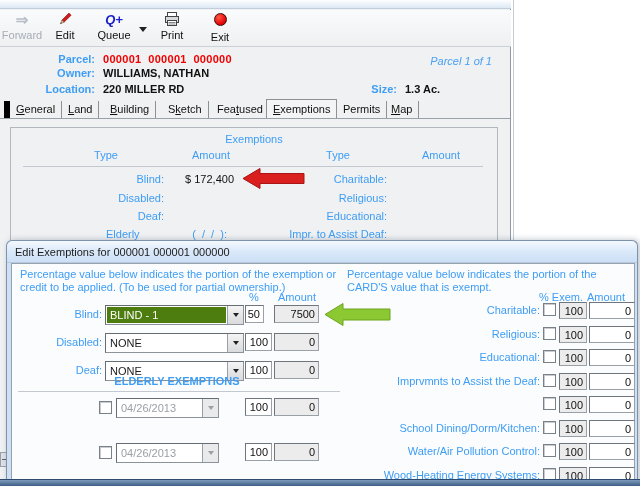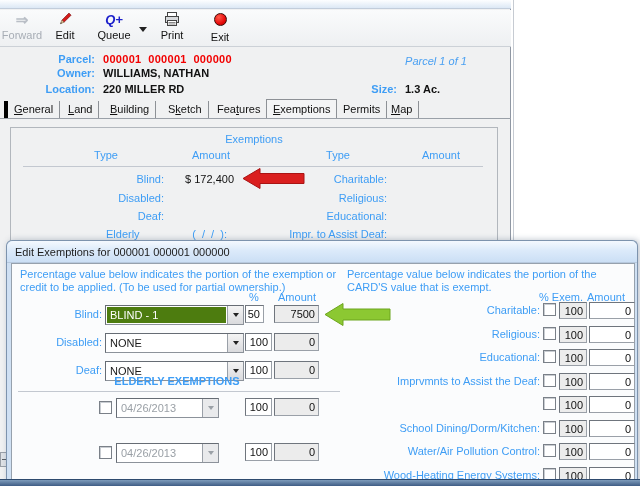--- a/index.html
+++ b/index.html
@@ -30,21 +30,21 @@
   
   .info-label { color:#3e9df5; font-weight:bold; text-align:right; }
   .info-value { font-weight:bold; color:#111; }
   .red-value  { color:#f20000; font-weight:bold; letter-spacing:.3px; }
   #pager { color:#4aa0f2; font-style:italic; text-align:right; }
 
   
   #tabbar { left:4px; top:99px; width:504px; height:19px; }
   .tab { position:absolute; top:2px; height:17px; padding:2px 6px 0;
     color:#111; border-right:1px solid #8d9196; white-space:nowrap; }
-  .tab.first { border-left:4px solid #000000;text-align:center; }
+  .tab.first { border-left:6px solid #000000;text-align:center; }
   .tab.active { top:0; height:19px; background:#f3f4f5; border:1px solid #8d9196;
     border-bottom:none; padding-top:3px; }
   .tab .key { text-decoration:underline; }
   #tab-underline { left:0; top:118px; width:511px; height:1px; background:#9aa0a8; }
 
   
   #page-panel { left:10px; top:127px; width:488px; height:140px;
     border:1px solid #b2b7bd; background:#f0f1f2; }
   .blue { color:#3e9df5; }
   .pp-hdr { position:absolute; text-align:center; color:#3e9df5; }
@@ -150,37 +150,37 @@
     <div class="tbtn" style="left:200px;width:40px;">
       <span class="ticon">
           <span id="exit-circle" style="display:block;"></span>
         </span>
       <span class="tlabel">Exit</span>
     </div>
   </div>
 
   <div class="abs info-label" style="left:10px;top:53px;width:85px;">Parcel:</div>
   <div class="abs red-value" style="left:103px;top:53px;white-space:pre;">000001  000001  000000</div>
-  <div class="abs" id="pager" style="left:380px;top:55px;width:112px;text-align:center;">Parcel 1 of 1</div>
+  <div class="abs" id="pager" style="left:380px;top:55px;width:112px;">Parcel 1 of 1</div>
 
   <div class="abs info-label" style="left:10px;top:67px;width:85px;">Owner:</div>
   <div class="abs info-value" style="left:103px;top:67px;">WILLIAMS, NATHAN</div>
 
   <div class="abs info-label" style="left:10px;top:83px;width:85px;">Location:</div>
   <div class="abs info-value" style="left:103px;top:83px;">220 MILLER RD</div>
 
   <div class="abs info-label" style="left:345px;top:83px;width:52px;text-align:right;">Size:</div>
   <div class="abs info-value" style="left:405px;top:83px;">1.3 Ac.</div>
 
   <div id="tabbar" class="abs">
     <div class="tab first" style="left:0;"><span></span><span class="key">G</span><span>eneral</span></div>
     <div class="tab" style="left:58px;"><span></span><span class="key">L</span><span>and</span></div>
     <div class="tab" style="left:100px;"><span></span><span class="key">B</span><span>uilding</span></div>
     <div class="tab" style="left:158px;"><span>S</span><span class="key">k</span><span>etch</span></div>
-    <div class="tab" style="left:207px;"><span>Fea</span><span class="key">t</span><span>ures</span></div>
+    <div class="tab" style="left:207px;"><span>Fea</span><span class="key">t</span><span>used</span></div>
     <div class="tab active" style="left:262px;"><span></span><span class="key">E</span><span>xemptions</span></div>
     <div class="tab" style="left:333px;"><span></span><span class="key"></span><span>Permits</span></div>
     <div class="tab" style="left:381px;"><span></span><span class="key">M</span><span>ap</span></div>
   </div>
   <div id="tab-underline" class="abs"></div>
 
   <div id="page-panel" class="abs">
     <div class="pp-hdr" style="left:0;top:5px;width:486px;">Exemptions</div>
     <div class="pp-hdr" style="left:65px;top:21px;width:60px;">Type</div>
     <div class="pp-hdr" style="left:170px;top:21px;width:60px;">Amount</div>

